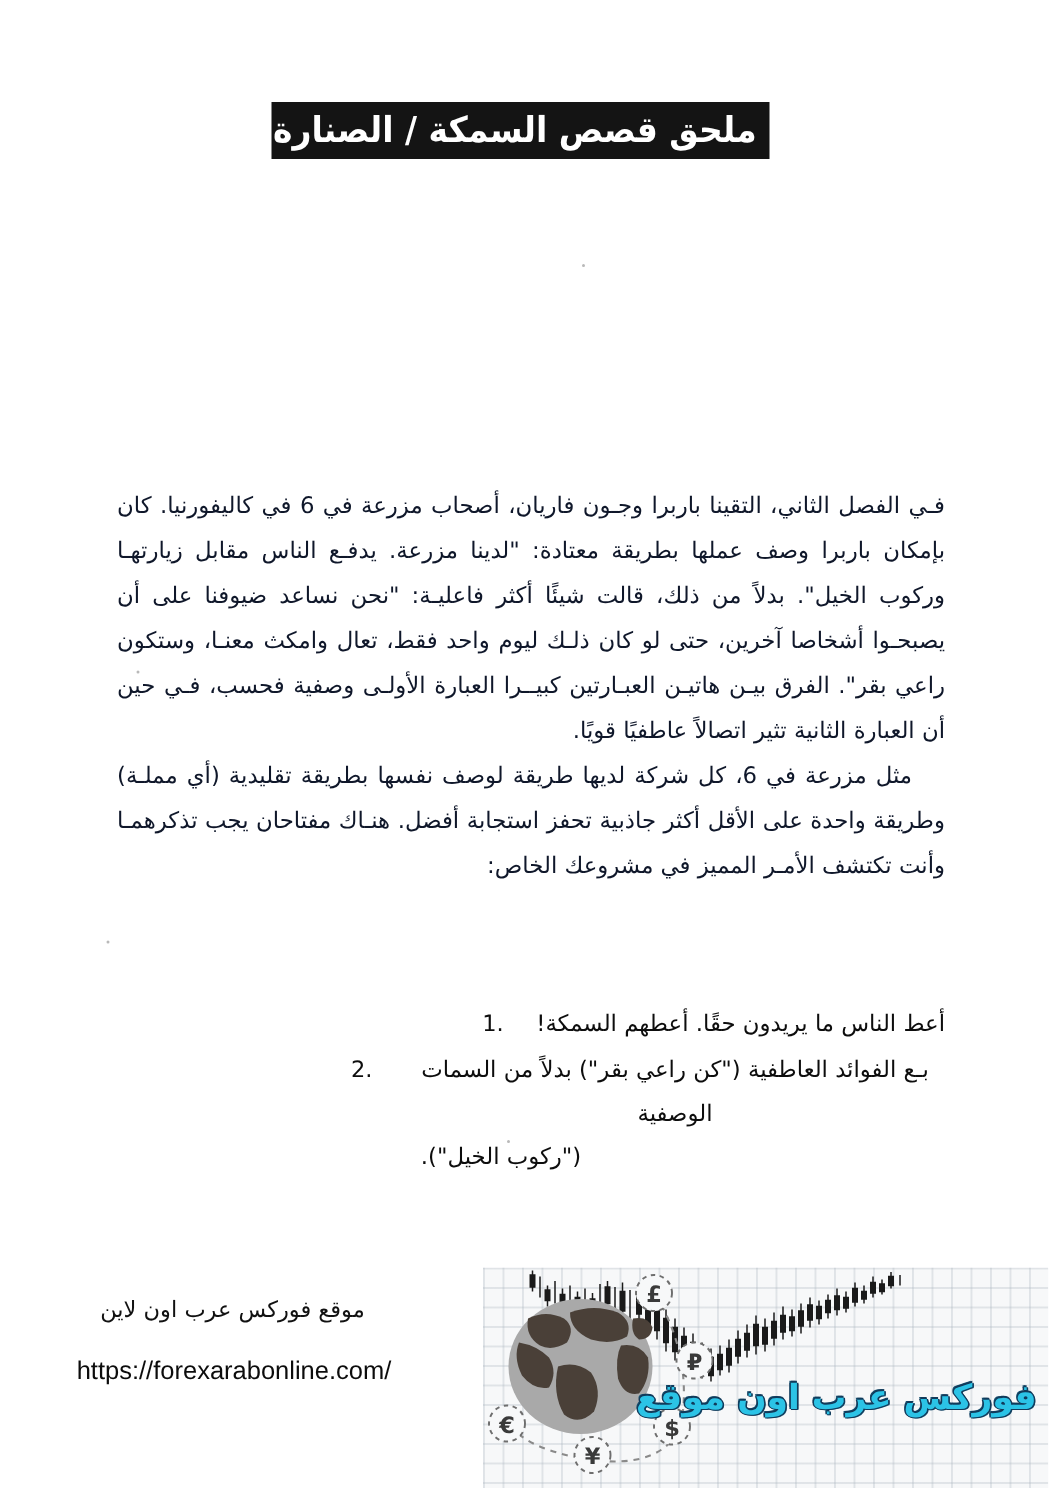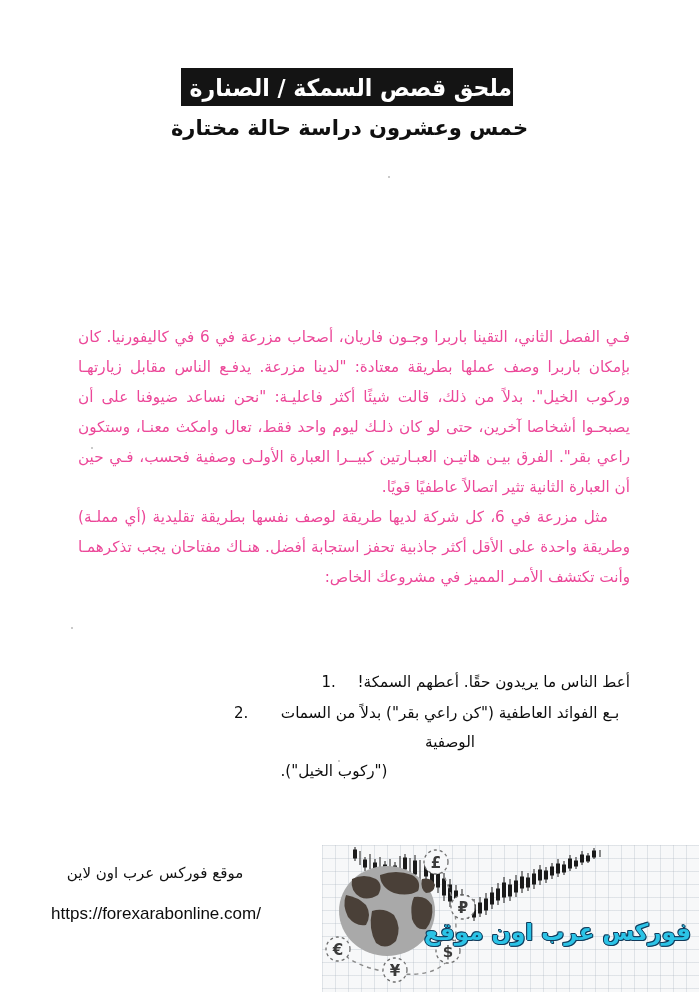--- a/index.html
+++ b/index.html
@@ -26,21 +26,21 @@
   
   .title-banner {
     position: absolute;
     left: 182px;
     top: 69px;
     width: 330px;
     height: 36px;
     background: #141414;
     display: flex;
     align-items: center;
-    justify-content: flex-end;
+    justify-content: flex-start;
     box-shadow: 0 0 0 1px #141414;
   }
   .title-banner-text {
     color: #ffffff;
     font-size: 22px;
     font-weight: bold;
     letter-spacing: 0.5px;
     direction: rtl;
     white-space: nowrap;
     font-family: "DejaVu Sans", sans-serif;
@@ -60,21 +60,21 @@
   }
 
   
   .body-block {
     position: absolute;
     left: 78px;
     top: 322px;
     width: 552px;
     direction: rtl;
     text-align: justify;
-    color: #ec4899;
+    color: #0f172a;
     font-family: "DejaVu Sans", sans-serif;
     font-size: 15.2px;
     line-height: 30px;
   }
   .body-block p {
     margin: 0;
     text-align: justify;
     text-align-last: right;
   }
   .para-indent {
@@ -208,21 +208,20 @@
 
   <div class="speck" style="left:388px; top:176px; width:2px; height:2px;"></div>
   <div class="speck" style="left:91px; top:447px; width:2px; height:2px;"></div>
   <div class="speck" style="left:71px; top:627px; width:2px; height:2px;"></div>
   <div class="speck" style="left:338px; top:760px; width:2px; height:2px;"></div>
 
   <div class="title-banner">
     <span class="title-banner-text">ملحق قصص السمكة / الصنارة</span>
   </div>
 
-  <div class="subtitle">خمس وعشرون دراسة حالة مختارة</div>
 
   <div class="body-block">
     <p class="para-justify">فـي الفصل الثاني، التقينا باربرا وجـون فاريان، أصحاب مزرعة في 6 في كاليفورنيا. كان بإمكان باربرا وصف عملها بطريقة معتادة: "لدينا مزرعة. يدفـع الناس مقابل زيارتهـا وركوب الخيل". بدلاً من ذلك، قالت شيئًا أكثر فاعليـة: "نحن نساعد ضيوفنا على أن يصبحـوا أشخاصا آخرين، حتى لو كان ذلـك ليوم واحد فقط، تعال وامكث معنـا، وستكون راعي بقر". الفرق بيـن هاتيـن العبـارتين كبيــرا العبارة الأولـى وصفية فحسب، فـي حين أن العبارة الثانية تثير اتصالاً عاطفيًا قويًا.</p>
     <p class="para-indent">مثل مزرعة في 6، كل شركة لديها طريقة لوصف نفسها بطريقة تقليدية (أي مملـة) وطريقة واحدة على الأقل أكثر جاذبية تحفز استجابة أفضل. هنـاك مفتاحان يجب تذكرهمـا وأنت تكتشف الأمـر المميز في مشروعك الخاص:</p>
   </div>
 
   <div class="list-block">
     <div class="list-row list-row-1">
       <span class="list-num">1.</span>
       <span class="list-text">أعط الناس ما يريدون حقًا. أعطهم السمكة!</span>

